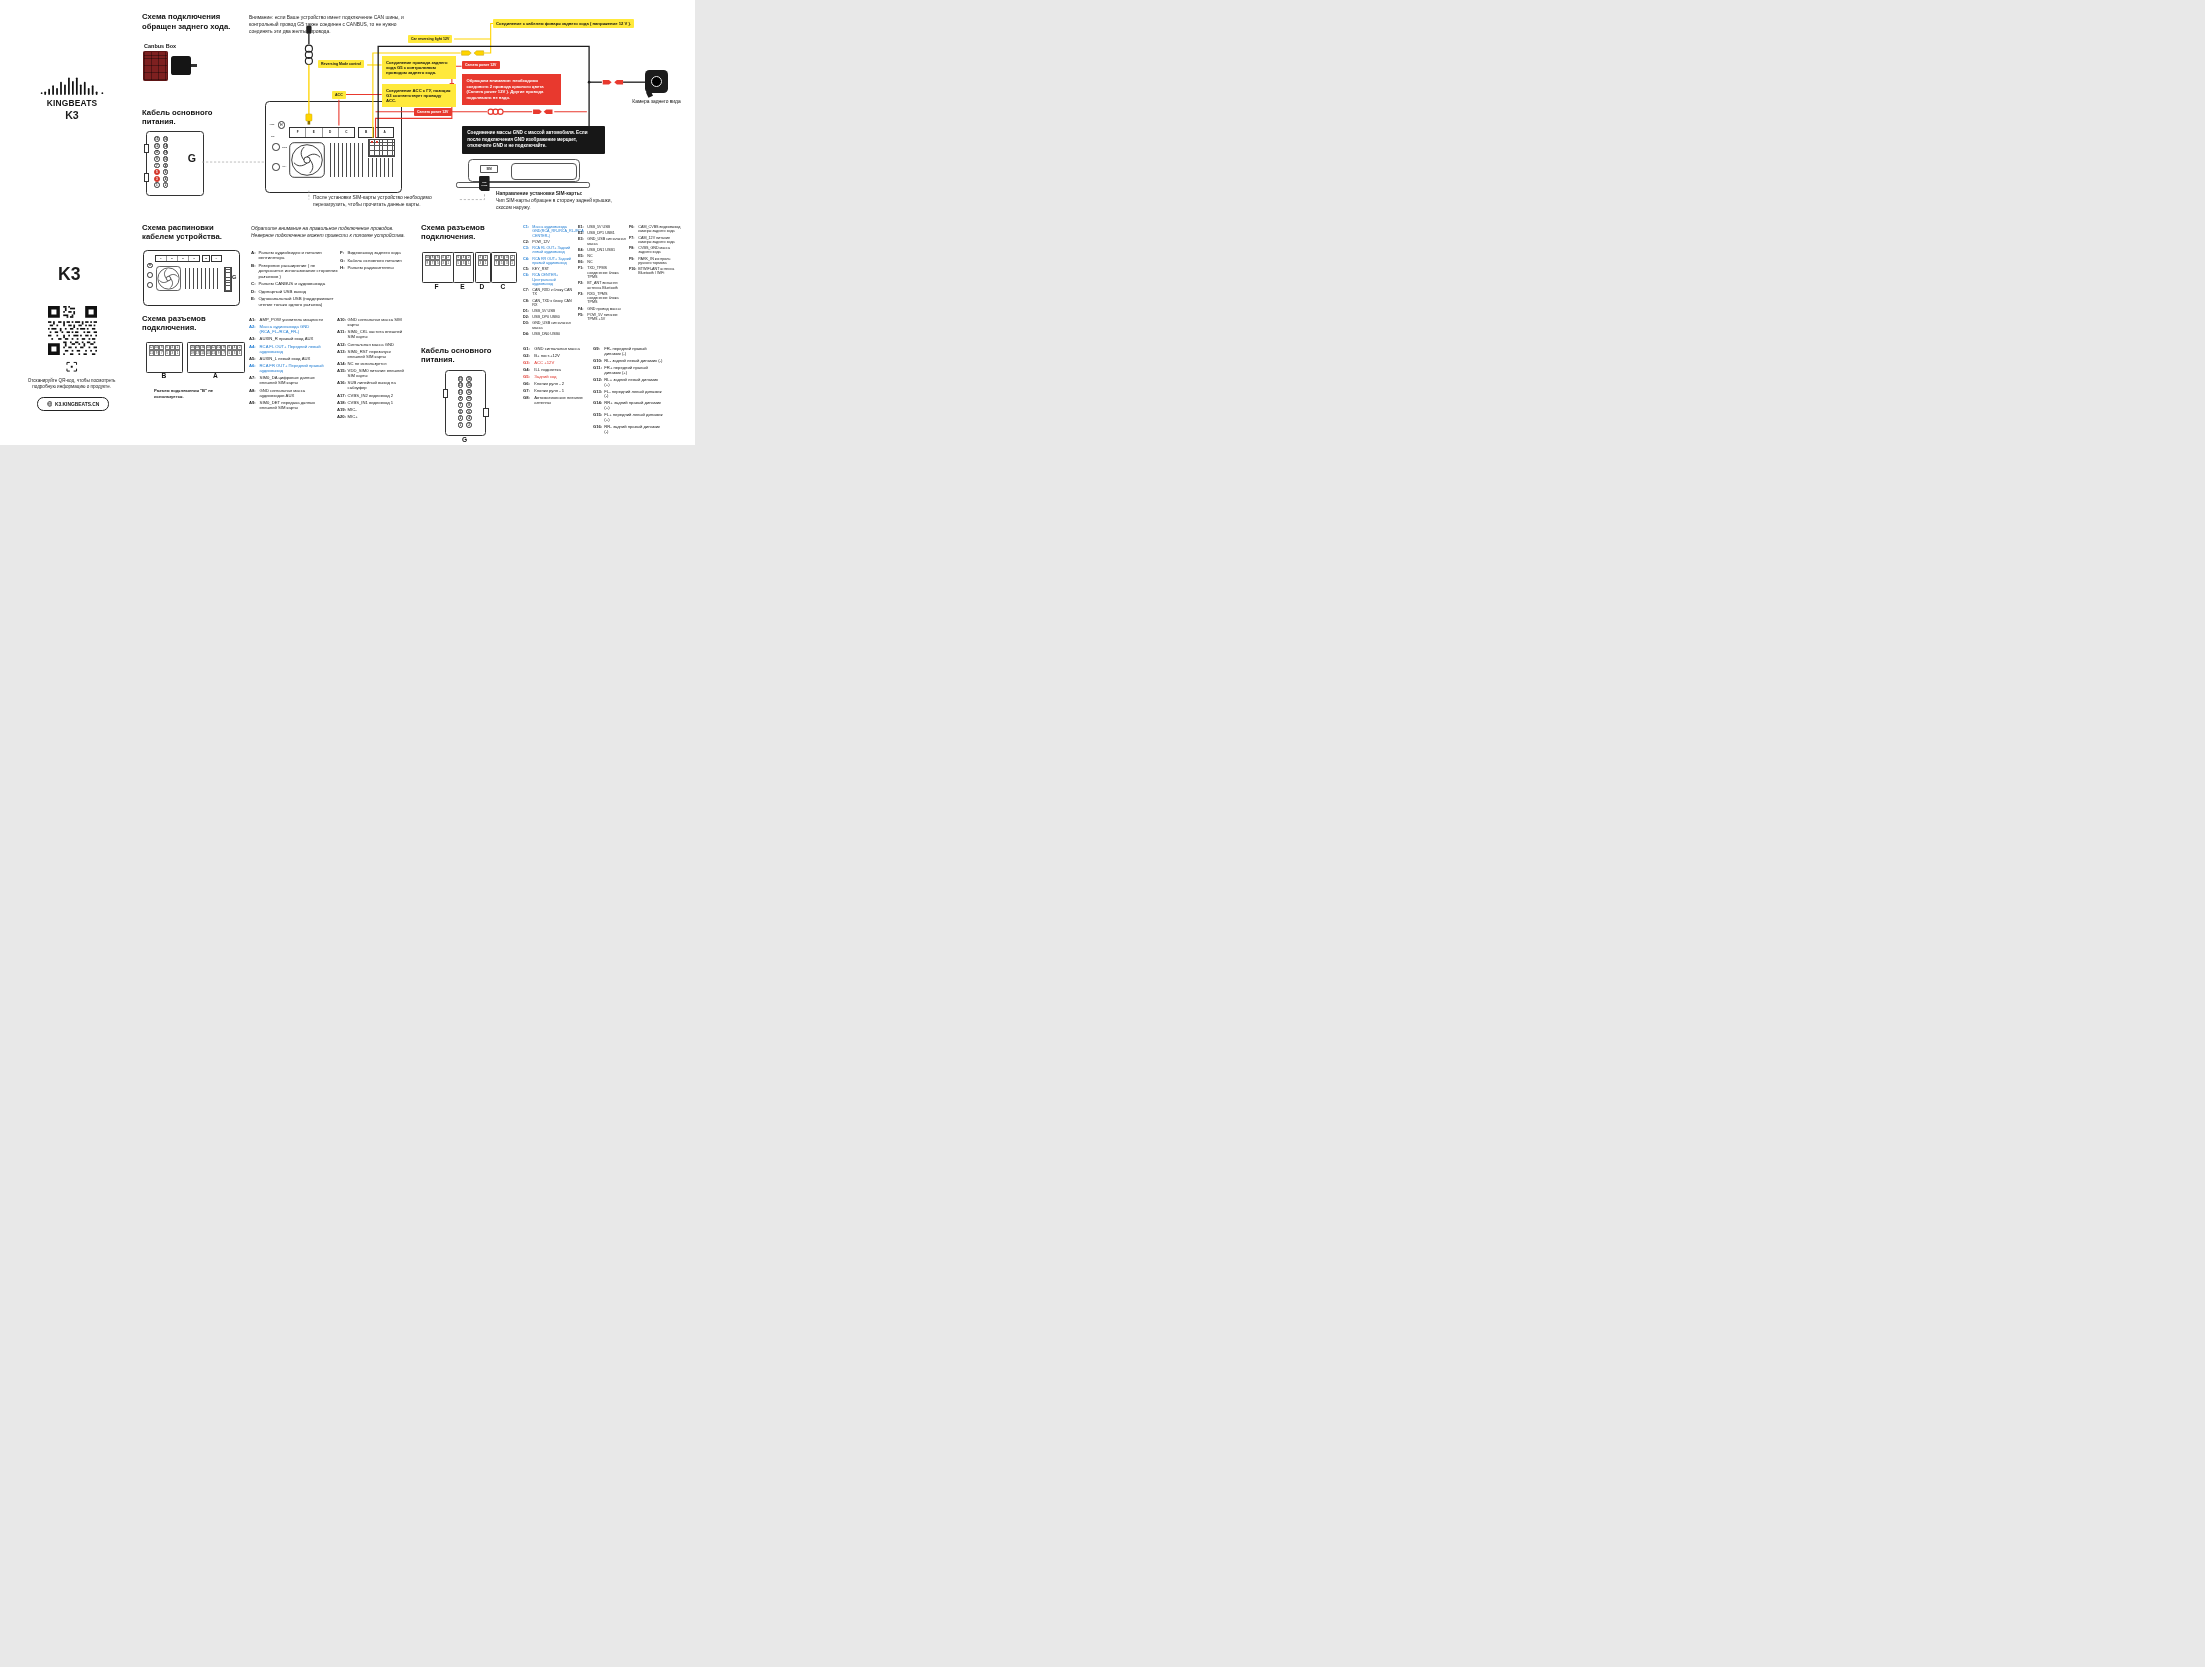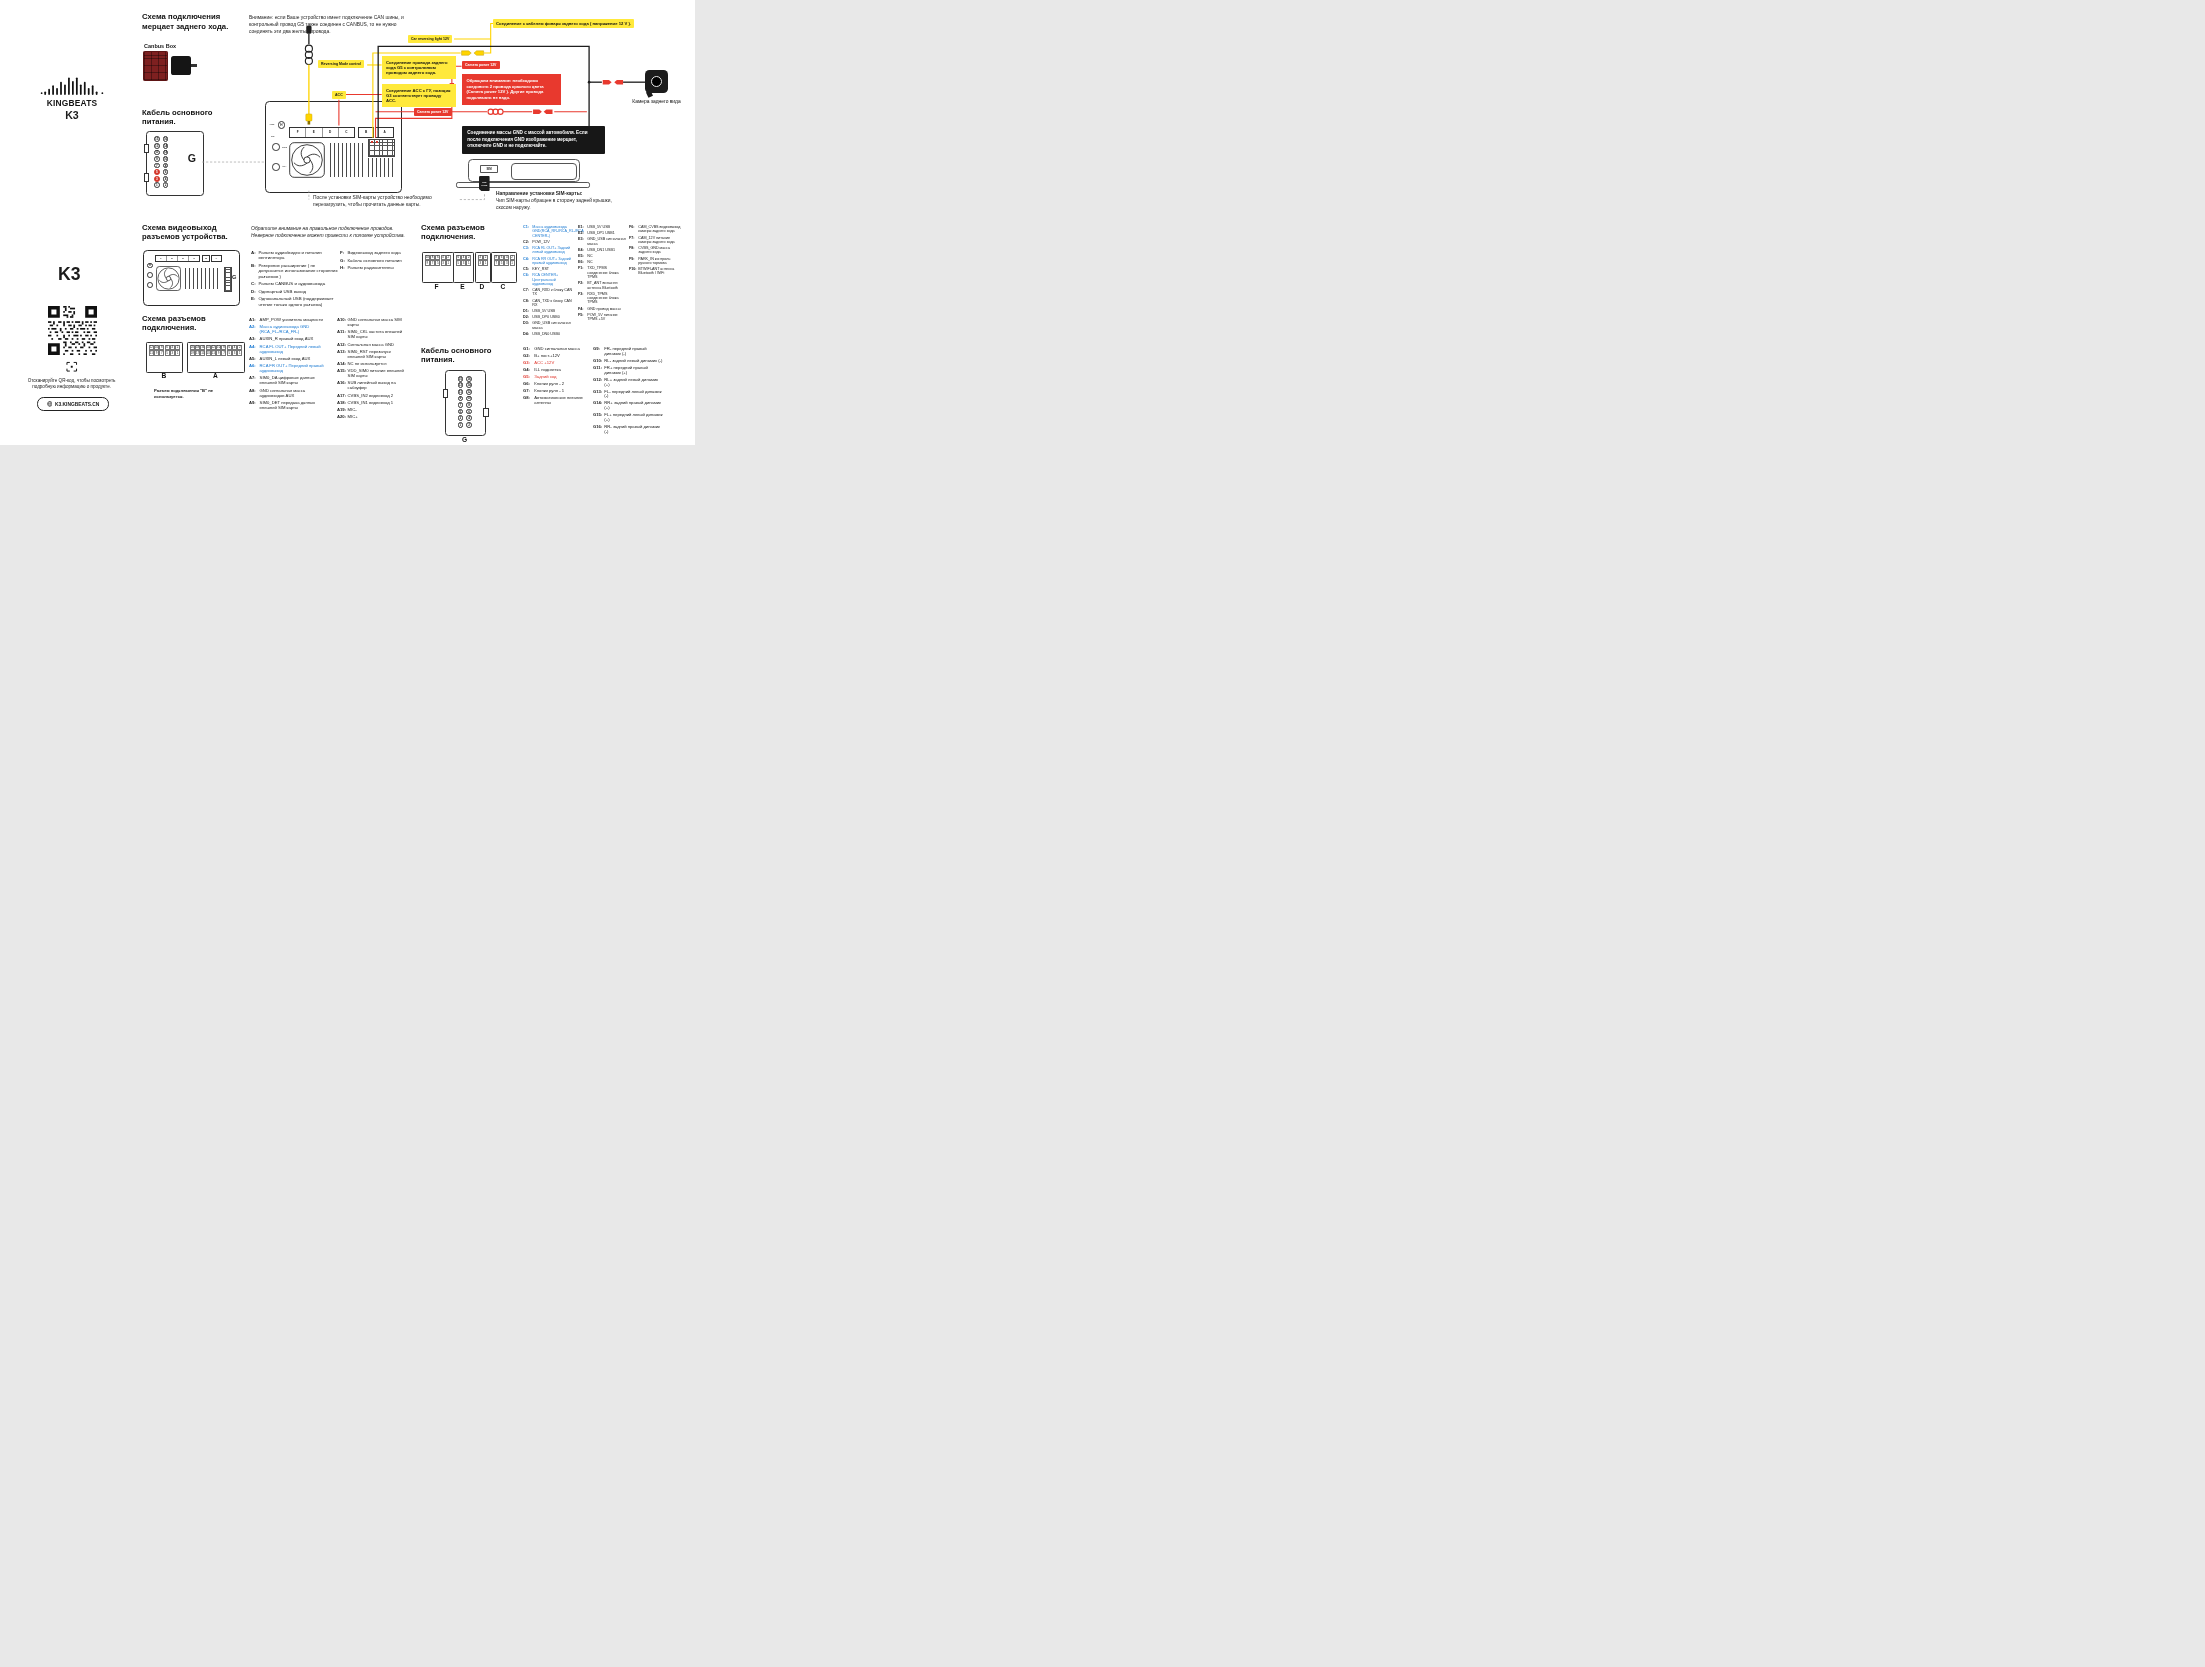--- a/index.html
+++ b/index.html
@@ -269,21 +269,21 @@
     <svg width="5.7" height="5.7" viewBox="0 0 13 13">
       <g stroke="#222" stroke-width="1.2" fill="none">
         <circle cx="6.5" cy="6.5" r="5.5"></circle>
           <ellipse cx="6.5" cy="6.5" rx="2.6" ry="5.5"></ellipse>
           <path d="M1,6.5 H12"></path>
       </g>
     </svg>
     <span>K3.KINGBEATS.CN</span>
   </div>
 
-  <div class="abs h1" style="left:142px;top:12.3px;width:95px">Схема подключения мерцает заднего хода.</div>
+  <div class="abs h1" style="left:142px;top:12.3px;width:95px">Схема подключения обращен заднего хода.</div>
   <div class="abs sub" style="left:144px;top:43px">Canbus Box</div>
   <div class="pcb" style="left:143px;top:51px;width:23px;height:28px"></div>
   <div class="blackbox" style="left:171px;top:56px;width:20px;height:19.4px"></div>
   <div class="abs" style="left:191px;top:64px;width:6.2px;height:2.6px;background:#333;z-index:2"></div>
 
   <div class="abs h1" style="left:142px;top:108px;width:88px">Кабель основного питания.</div>
 
   <div class="gbox" style="left:146px;top:131px;width:56px;height:63px">
     <div class="tab" style="left:-3.5px;top:12.3px;width:3.5px;height:7px"></div>
     <div class="tab" style="left:-3.5px;top:41px;width:3.5px;height:7px"></div>
@@ -388,21 +388,21 @@
     <span>SIM</span>
     <span>CARD</span>
   </div>
 
   <div class="abs para" style="left:313px;top:194px;width:146px">После установки SIM-карты устройство необходимо перезагрузить, чтобы прочитать данные карты.</div>
   <div class="abs" style="left:496px;top:191px;width:118px;z-index:5">
     <div style="font-size:4.9px;font-weight:800">Направление установки SIM-карты:</div>
     <div class="para" style="margin-top:0.9px">Чип SIM-карты обращен в сторону задней крышки, скосом наружу.</div>
   </div>
 
-  <div class="abs h1" style="left:142px;top:223px;width:101px">Схема видеовыход разъемов устройства.</div>
+  <div class="abs h1" style="left:142px;top:223px;width:101px">Схема распиновки кабелем устройства.</div>
 
   <div class="unit" style="left:143px;top:250px;width:95px;height:54px;border-width:0.7px">
     <div class="antc" style="left:3.1px;top:11.5px;width:5.7px;height:5.7px;font-size:2.6px">H</div>
     <div class="antc" style="left:3.1px;top:21px;width:5.7px;height:5.7px"></div>
     <div class="antc" style="left:3.1px;top:31px;width:5.7px;height:5.7px"></div>
     <div class="strip small" style="left:11px;top:4.4px;width:45px;height:6.6px">
   <span>F</span>
 
   <span>E</span>
 

